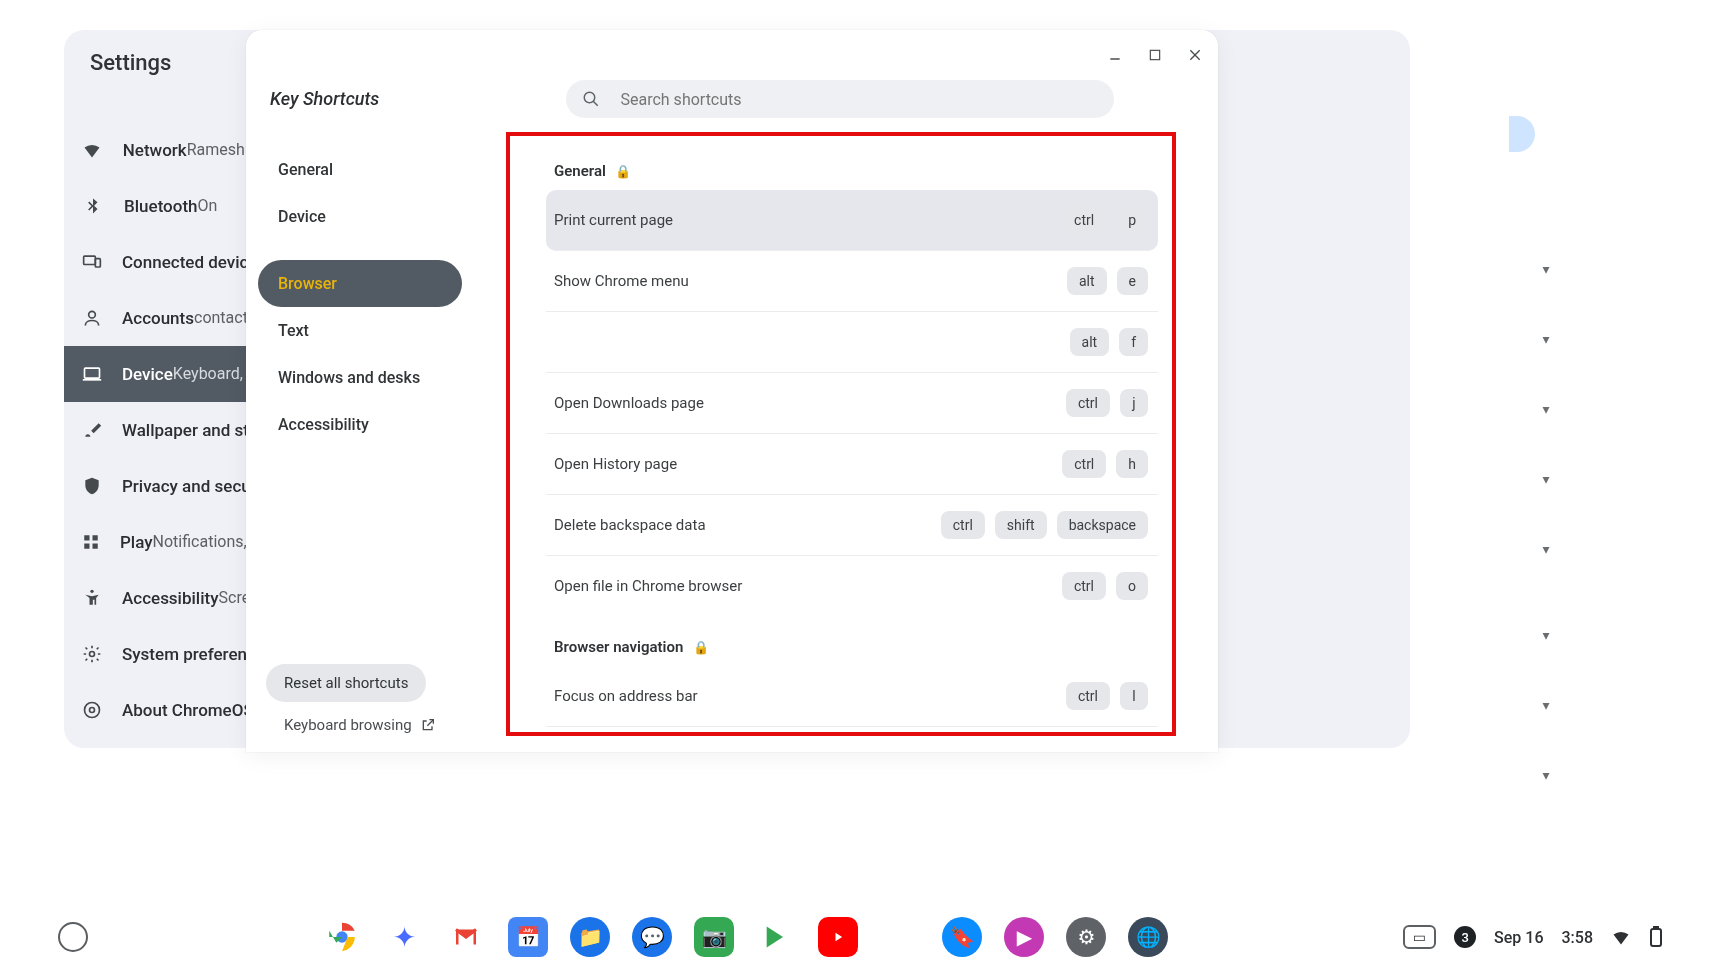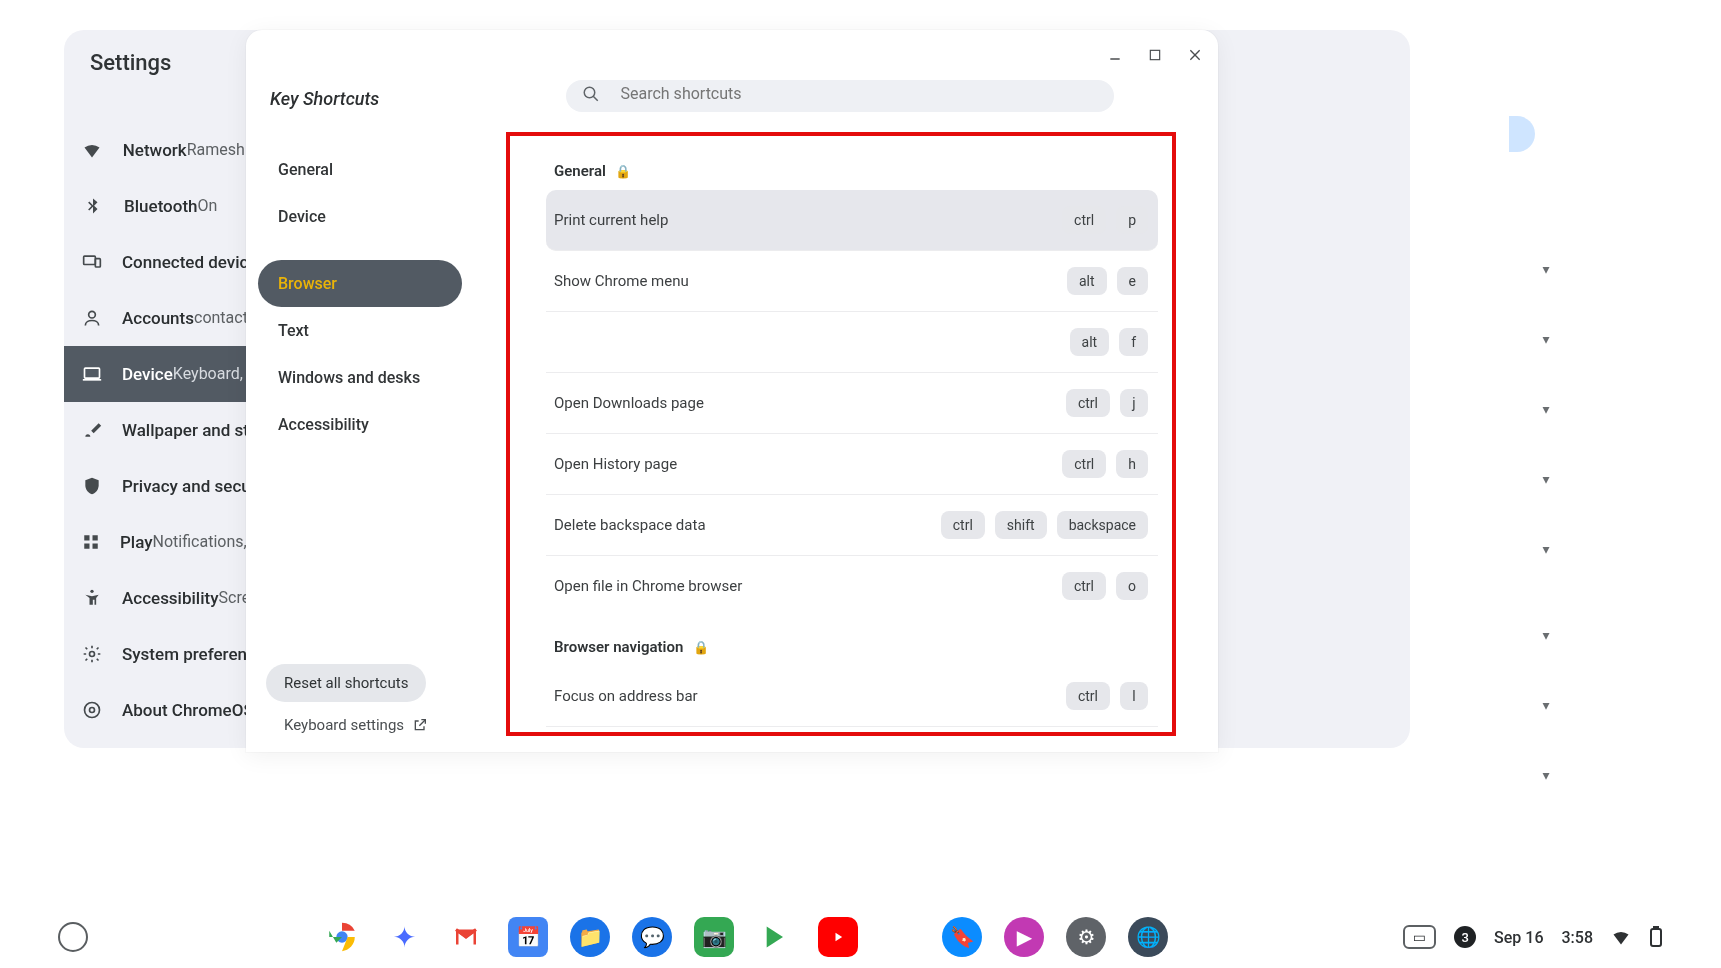--- a/index.html
+++ b/index.html
@@ -22,21 +22,21 @@
   .sidebar-sub { font-size: 16px; color: #5c6063; white-space: nowrap; overflow: hidden; text-overflow: clip; }
   .sidebar-item.active .sidebar-sub { color: #d7dbe0; }
 
   .shortcuts-window { position: absolute; left: 246px; top: 30px; width: 972px; height: 722px; background: #ffffff; border-top-left-radius: 16px; border-top-right-radius: 16px; box-shadow: 0 0 0 1px rgba(0,0,0,0.02), 0 4px 24px rgba(0,0,0,0.06); overflow: hidden; }
 
   .window-controls { position: absolute; right: 10px; top: 12px; display: flex; gap: 14px; }
   .window-ctrl { width: 26px; height: 26px; display: flex; align-items: center; justify-content: center; font-size: 16px; color: #4a4d4f; cursor: pointer; border-radius: 4px; }
 
   .kw-title { position: absolute; left: 24px; top: 58px; font-size: 18px; font-weight: 500; color: #2c2f31; font-style: italic; }
 
-  .search-pill { position: absolute; left: 320px; top: 50px; width: 548px; height: 32px; background: #eef0f4; border-radius: 22px; display: flex; align-items: flex-start; padding: 4px 16px; }
+  .search-pill { position: absolute; left: 320px; top: 50px; width: 548px; height: 38px; background: #eef0f4; border-radius: 22px; display: flex; align-items: center; padding: 12px 16px; }
   .search-pill .sicon { width: 20px; height: 20px; color: #5f6468; margin-right: 20px; display:flex; align-items:center; justify-content:center; }
   .search-pill input { border: none; outline: none; background: transparent; font-size: 16px; color: #5a5f63; width: 100%; }
 
   .cat-list { position: absolute; left: 12px; top: 116px; width: 204px; }
   .cat-item { padding: 14px 20px; font-size: 16px; color: #323537; border-radius: 28px; cursor: pointer; font-weight: 500; }
   .cat-item.active { background: #525a63; color: #eab308; margin-top: 20px; }
 
   .bottom-buttons { position: absolute; left: 20px; bottom: 18px; display:flex; flex-direction:column; gap:14px; }
   .reset-btn { background: #e5e7eb; padding: 10px 18px; border-radius: 20px; font-size: 15px; color: #303436; cursor: pointer; width: fit-content; }
   .kb-settings { font-size: 15px; color: #4a4e51; padding-left: 18px; display:flex; align-items:center; gap:8px; cursor:pointer; }
@@ -256,41 +256,41 @@
       <div class="cat-item">Device</div>
       <div class="cat-item active">Browser</div>
       <div class="cat-item">Text</div>
       <div class="cat-item">Windows and desks</div>
       <div class="cat-item">Accessibility</div>
     </div>
 
     <div class="bottom-buttons">
       <div class="reset-btn">Reset all shortcuts</div>
       <div class="kb-settings">
-        <span>Keyboard settings</span>
+        <span>Keyboard browsing</span>
         <span>
             <svg width="16" height="16" viewBox="0 0 24 24" fill="none" stroke="currentColor" stroke-width="2">
               <path d="M14 4h6v6"></path>
               <path d="M20 4l-9 9"></path>
               <path d="M18 14v5H5V6h5"></path>
             </svg>
           </span>
       </div>
     </div>
 
     <div class="red-box"></div>
 
     <div class="shortcut-content">
       <div class="section-header">
         <span>General</span>
         <span class="lock-ic">🔒</span>
       </div>
 
       <div class="row highlight">
-        <span class="label">Print current help</span>
+        <span class="label">Print current page</span>
         <div class="keys">
           <span class="kc">ctrl</span>
           <span class="kc">p</span>
         </div>
       </div>
       <div class="row">
         <span class="label">Show Chrome menu</span>
         <div class="keys">
           <span class="kc">alt</span>
           <span class="kc">e</span>

